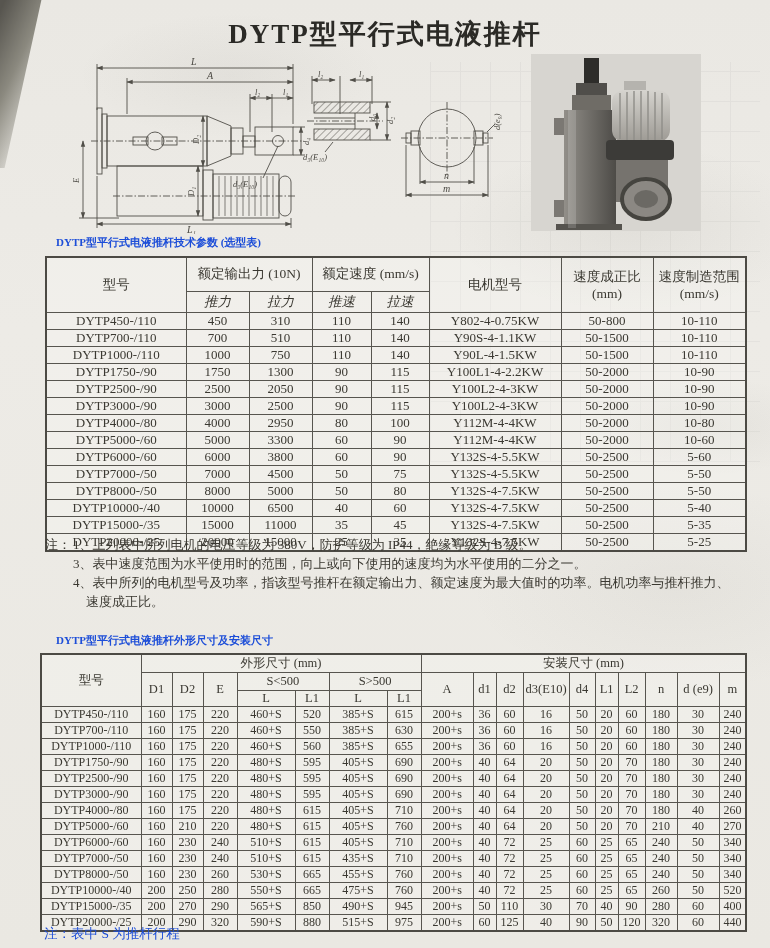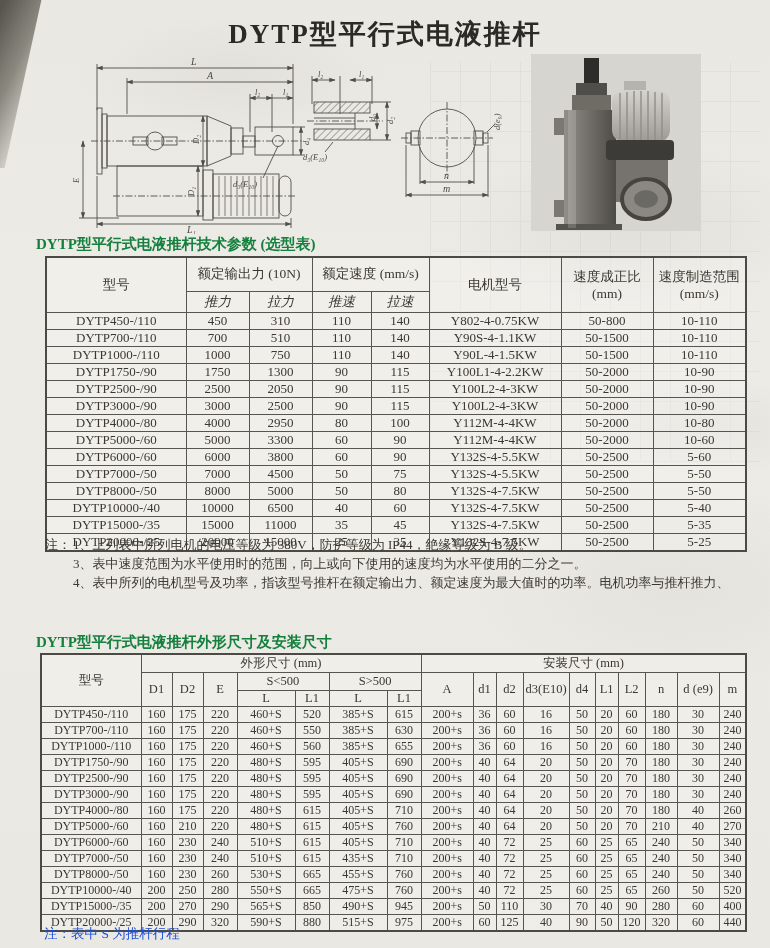--- a/index.html
+++ b/index.html
@@ -17,21 +17,21 @@
   .corner-artifact { position:absolute; top:0; left:0; width:46px; height:168px;
     background:linear-gradient(115deg,#57554f 4%,#8b897f 38%,rgba(140,138,128,0) 78%);
     clip-path:polygon(0 0,90% 0,10% 100%,0 100%); }
   .bleed-grid { position:absolute; top:62px; left:430px; width:330px; height:400px; opacity:.05;
     background-image:repeating-linear-gradient(0deg,#555 0 1px,transparent 1px 30px),
                      repeating-linear-gradient(90deg,#555 0 1px,transparent 1px 30px); }
   .title { position:absolute; top:16px; left:0; width:100%; text-align:center;
     font-size:27px; font-weight:bold; letter-spacing:2px; color:#2b2a26;font-family:Liberation Serif, serif; }
   .drawing { position:absolute; top:52px; left:35px; }
   .photo { position:absolute; top:52px; left:528px; }
-  .section-title { position:absolute; left:36px; font-size:15px; font-weight:bold; color:#15803d; }
+  .section-title { position:absolute; left:56px; font-size:11px; font-weight:bold; color:#1d4ed8; }
   #spec-title { top:235px; }
   #dim-title  { top:633px; }
 
   table { border-collapse:collapse; table-layout:fixed; background:rgba(252,252,249,.28); }
   th,td { border:1px solid #57554f; text-align:center; vertical-align:middle;
           font-weight:normal; color:#3a3831; overflow:hidden; white-space:nowrap; }
 
   .spec-table { position:absolute; top:256px; left:45px; width:700px; font-size:13px;
                 border:2px solid #4c4a44; }
   .spec-table thead th { font-size:13.5px; }
@@ -396,20 +396,21 @@
         </tr>
       </tbody>
   </table>
 
   <div class="notes">
     <span class="notes-label">注：</span>
     <div>
         <div class="note-line">1、上列表中所列电机的电压等级为 380V，防护等级为 IP44，绝缘等级为 B 级。</div>
         <div class="note-line">3、表中速度范围为水平使用时的范围，向上或向下使用的速度均为水平使用的二分之一。</div>
         <div class="note-line">4、表中所列的电机型号及功率，指该型号推杆在额定输出力、额定速度为最大值时的功率。电机功率与推杆推力、</div>
+        <div class="note-line">　速度成正比。</div>
       </div>
   </div>
 
   <div class="section-title" id="dim-title">DYTP型平行式电液推杆外形尺寸及安装尺寸</div>
 
   <table class="dim-table">
     <colgroup>
       <col style="width:100px">
         <col style="width:31px">
         <col style="width:31px">

